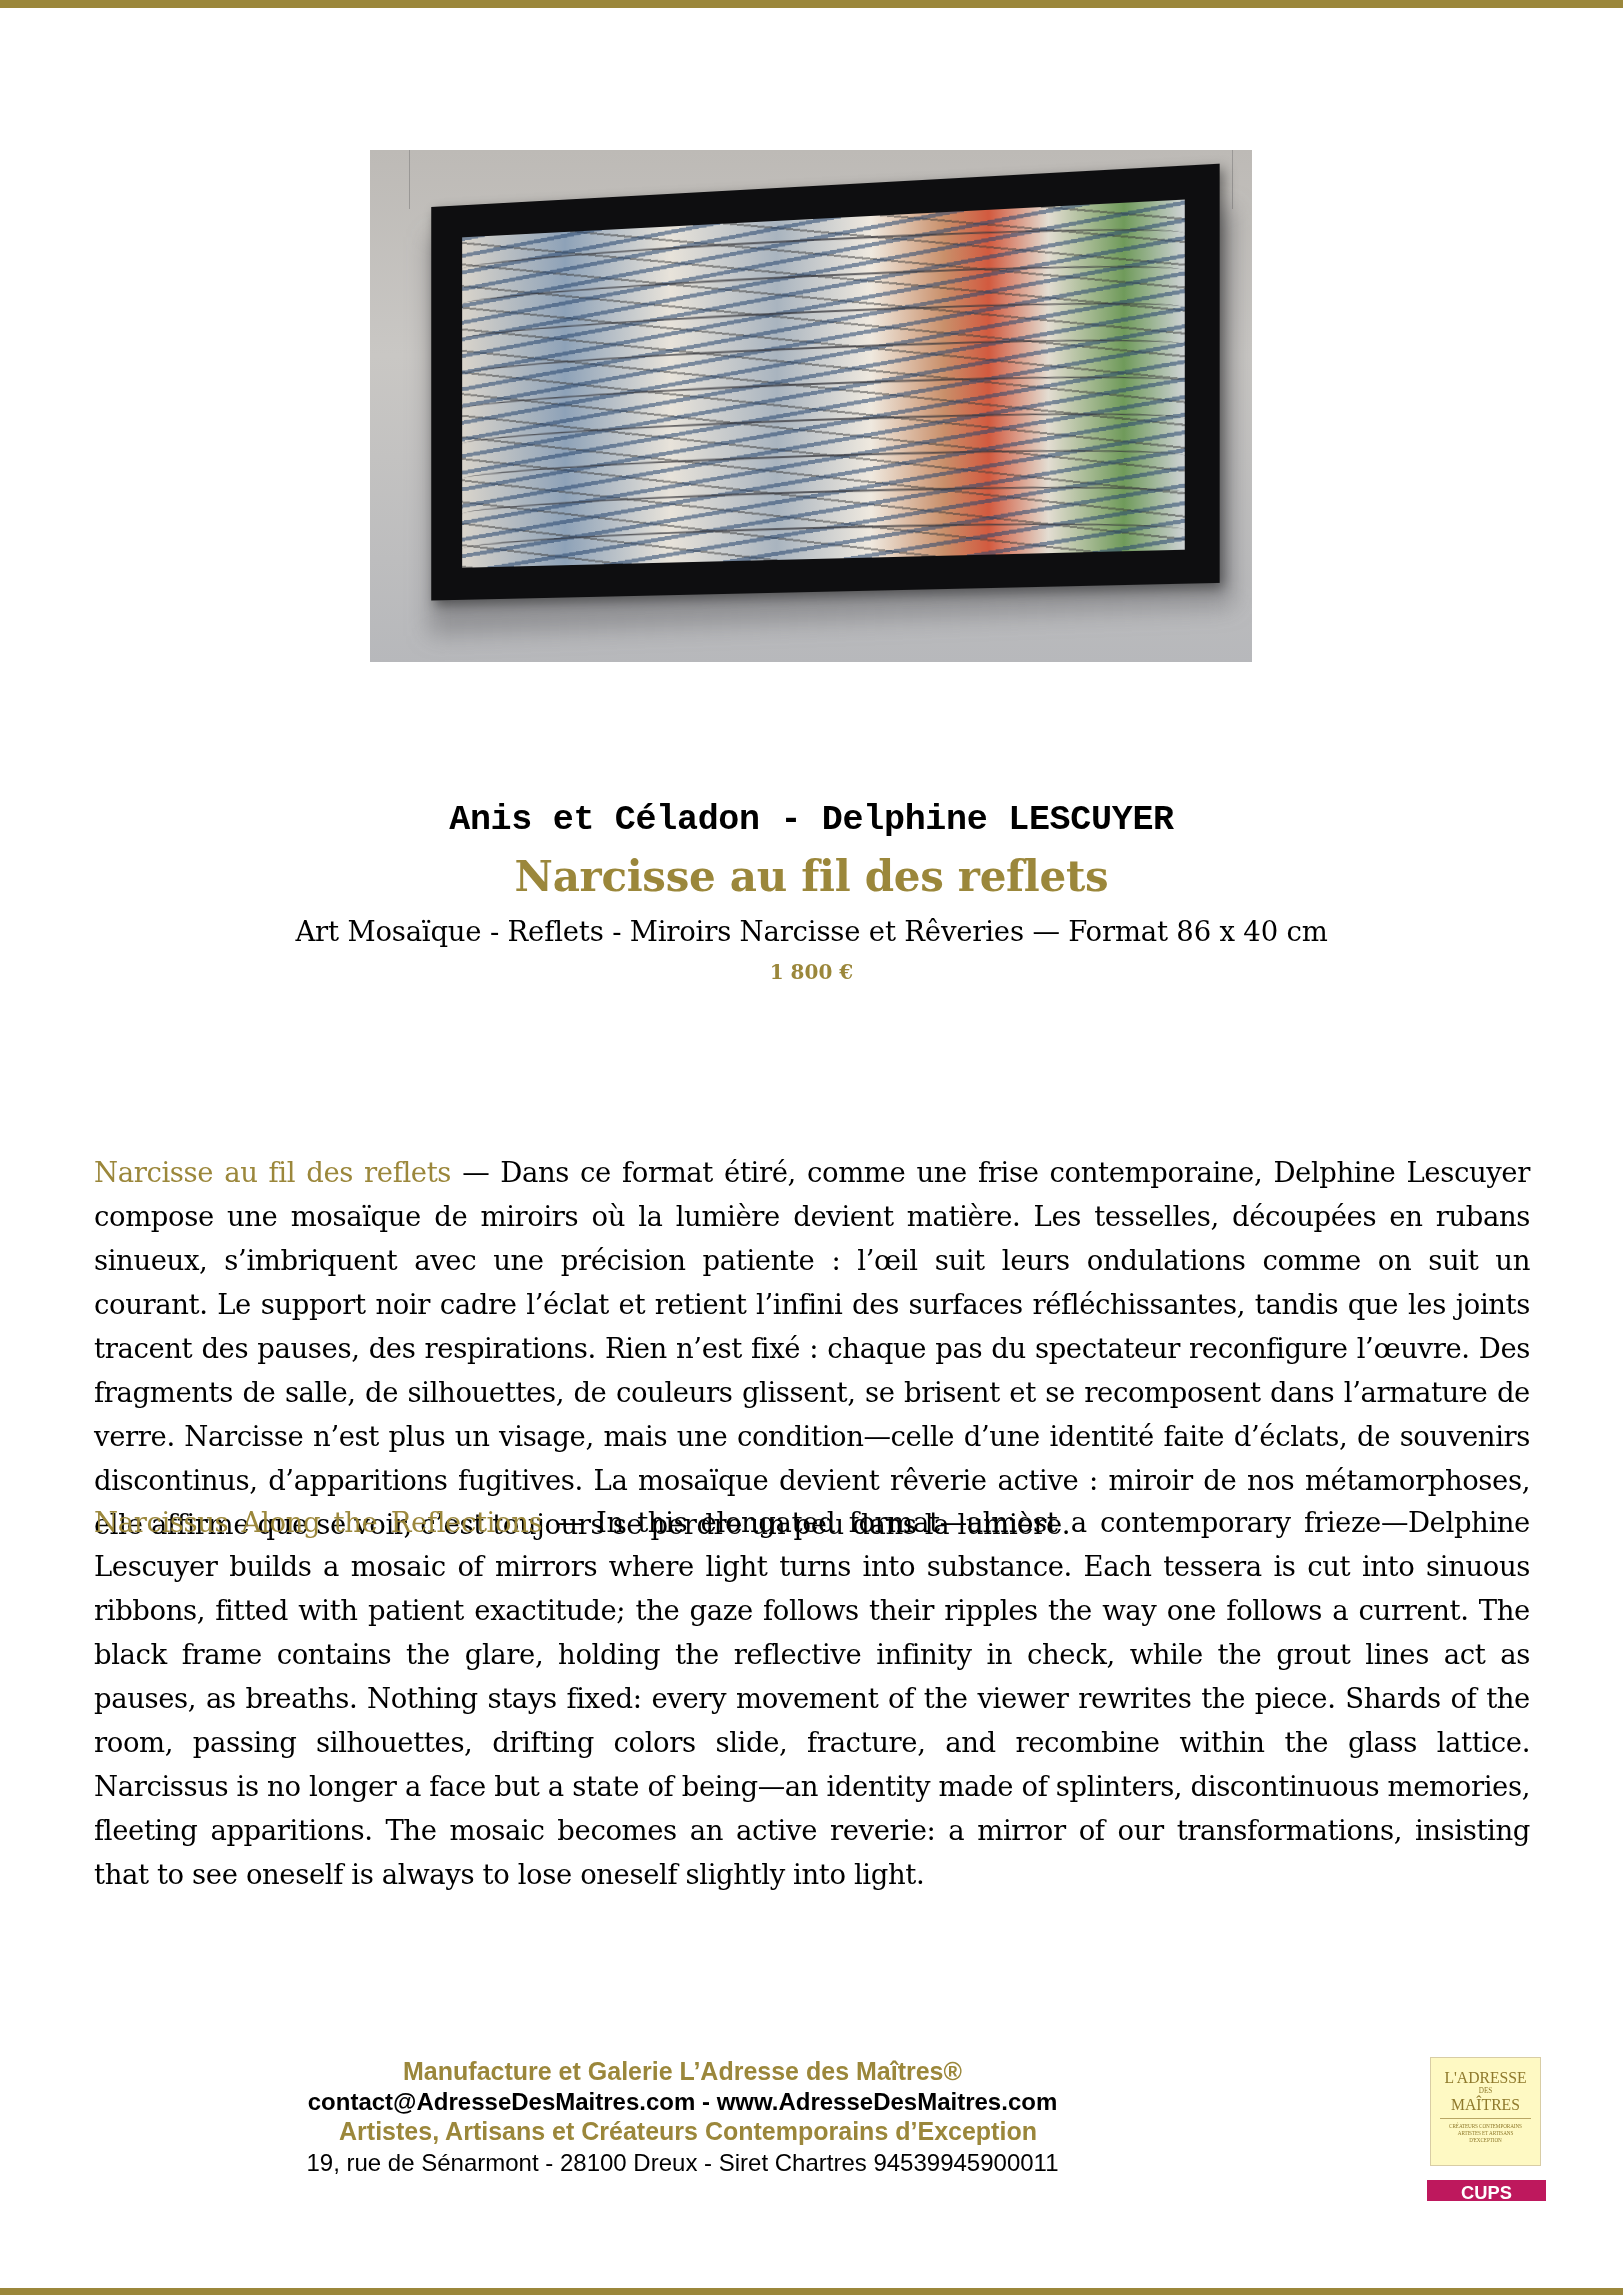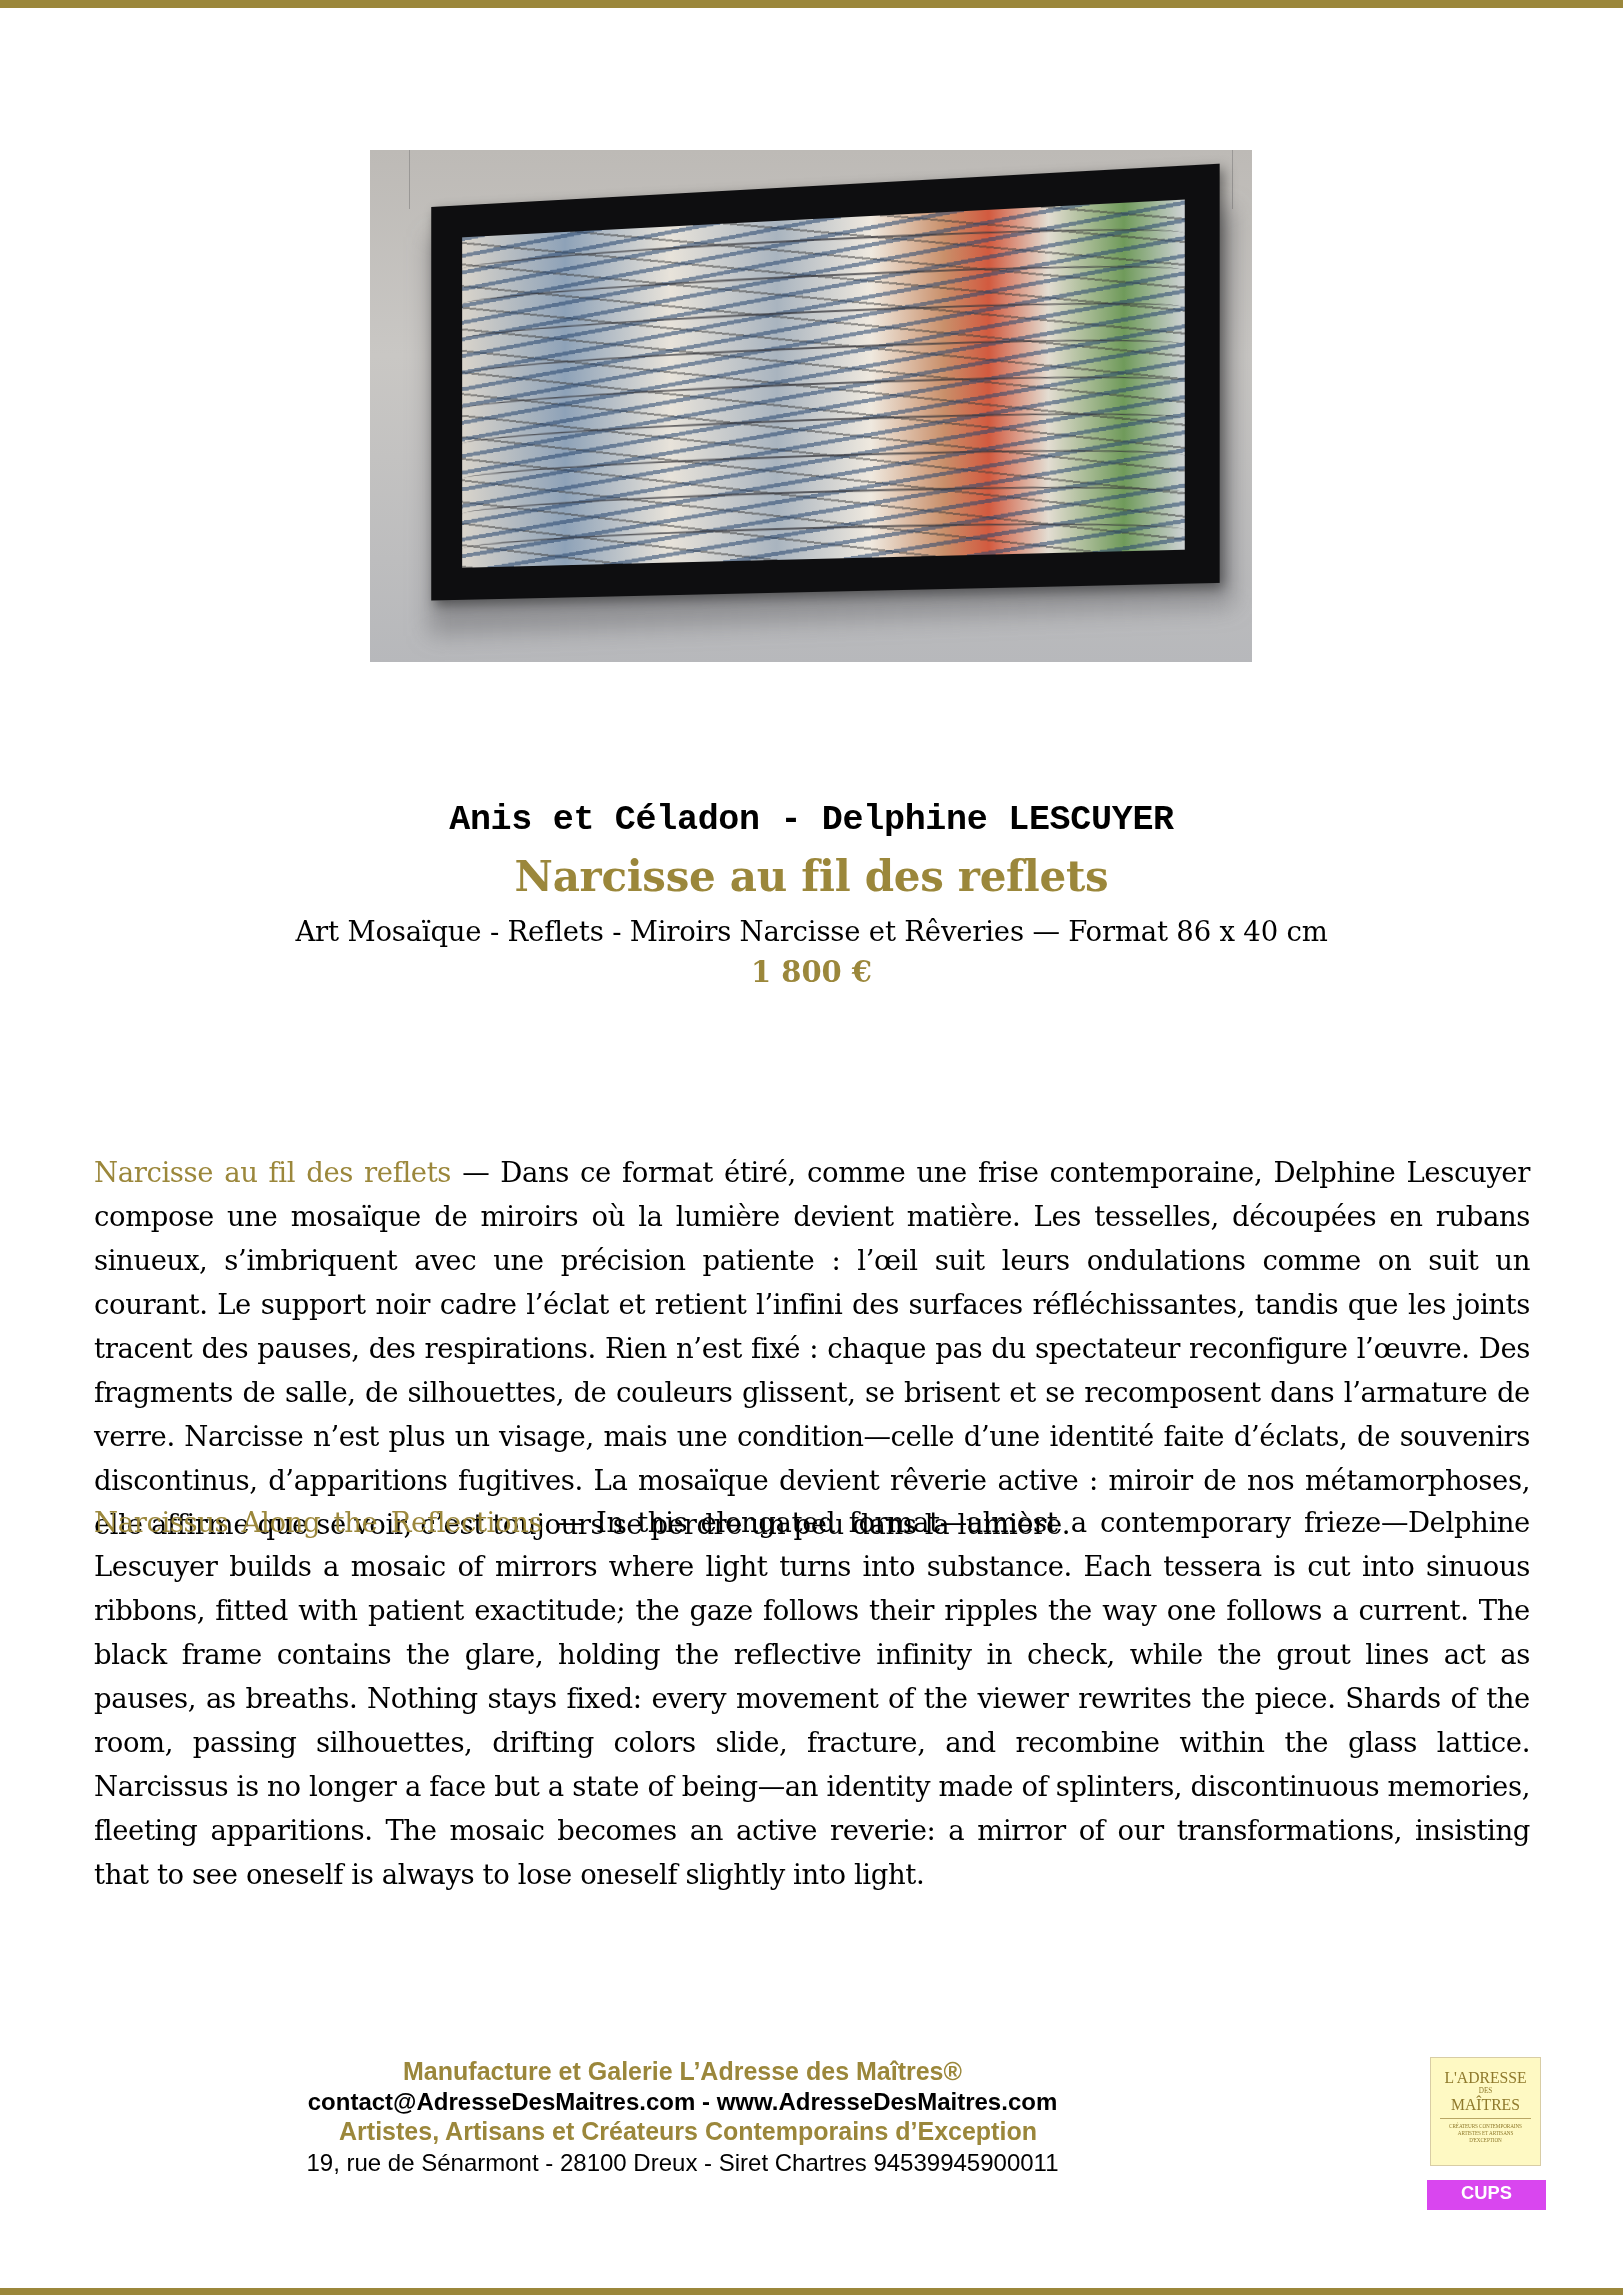--- a/index.html
+++ b/index.html
@@ -36,21 +36,21 @@
   .photo .wave {
     position: absolute; left: 0; right: 0; height: 26px; border-radius: 50%;
     border-top: 2.6px solid rgba(55,55,60,0.75);
   }
 
   
   .center { position: absolute; left: 0; width: 1623px; text-align: center; }
   .artist { top: 797px; font-size: 35px; font-weight: bold; line-height: 46px; font-family: Liberation Mono, monospace; letter-spacing: -0.3px; }
   .title { top: 851px; font-size: 42px; font-weight: bold; color: #9b873b; line-height: 52px; letter-spacing: -0.3px; }
   .subtitle { top: 913px; font-size: 27.5px; line-height: 37px; letter-spacing: -0.2px; }
-  .price { top: 954px; font-size: 29px; font-weight: bold; color: #9b873b; line-height: 37px; }
+  .price { top: 954px; font-size: 20px; font-weight: bold; color: #9b873b; line-height: 37px; }
 
   
   .para {
     position: absolute; left: 94px; width: 1436px;
     font-size: 27.5px; line-height: 44px; text-align: justify; letter-spacing: -0.4px; margin-top: 26px;
   }
   .para .lead { color: #9b873b; }
   .para.fr { top: 1124px; }
   .para.en { top: 1474px; }
 
@@ -65,22 +65,22 @@
     position: absolute; left: 1430px; top: 2057px; width: 111px; height: 109px;
     border: 1.3px solid #d8cda5; background: #fef9c3; text-align: center;
     font-family: "Liberation Serif", serif; color: #8f7a2c;
   }
   .logo .l1 { margin-top: 10.5px; font-size: 15.7px; line-height: 17px; }
   .logo .l2 { font-size: 7.2px; line-height: 10.5px; }
   .logo .l3 { font-size: 15.7px; line-height: 17px; }
   .logo .rule { margin: 5.2px 9.2px 3.9px; border-top: 0.7px solid #b8a664; }
   .logo .l4 { font-size: 5.2px; line-height: 7.2px; letter-spacing: -0.1px; }
   .cups {
-    position: absolute; left: 1427px; top: 2180px; width: 119px; height: 30px;
-    background: #d946ef; color: #fff; text-align: center;
+    position: absolute; left: 1427px; top: 2180px; width: 119px; height: 21px;
+    background: #be185d; color: #fff; text-align: center;
     font-family: "Liberation Sans", sans-serif; font-weight: bold; font-size: 18.3px; line-height: 25px;
   }
 </style>
 </head>
 <body>
 
 <div class="bar top"></div>
 
 <div class="photo" title="Mosaïque de miroirs ondulés dans un cadre noir, accrochée à un mur gris">
   <div class="wire" style="left:39px"></div>

